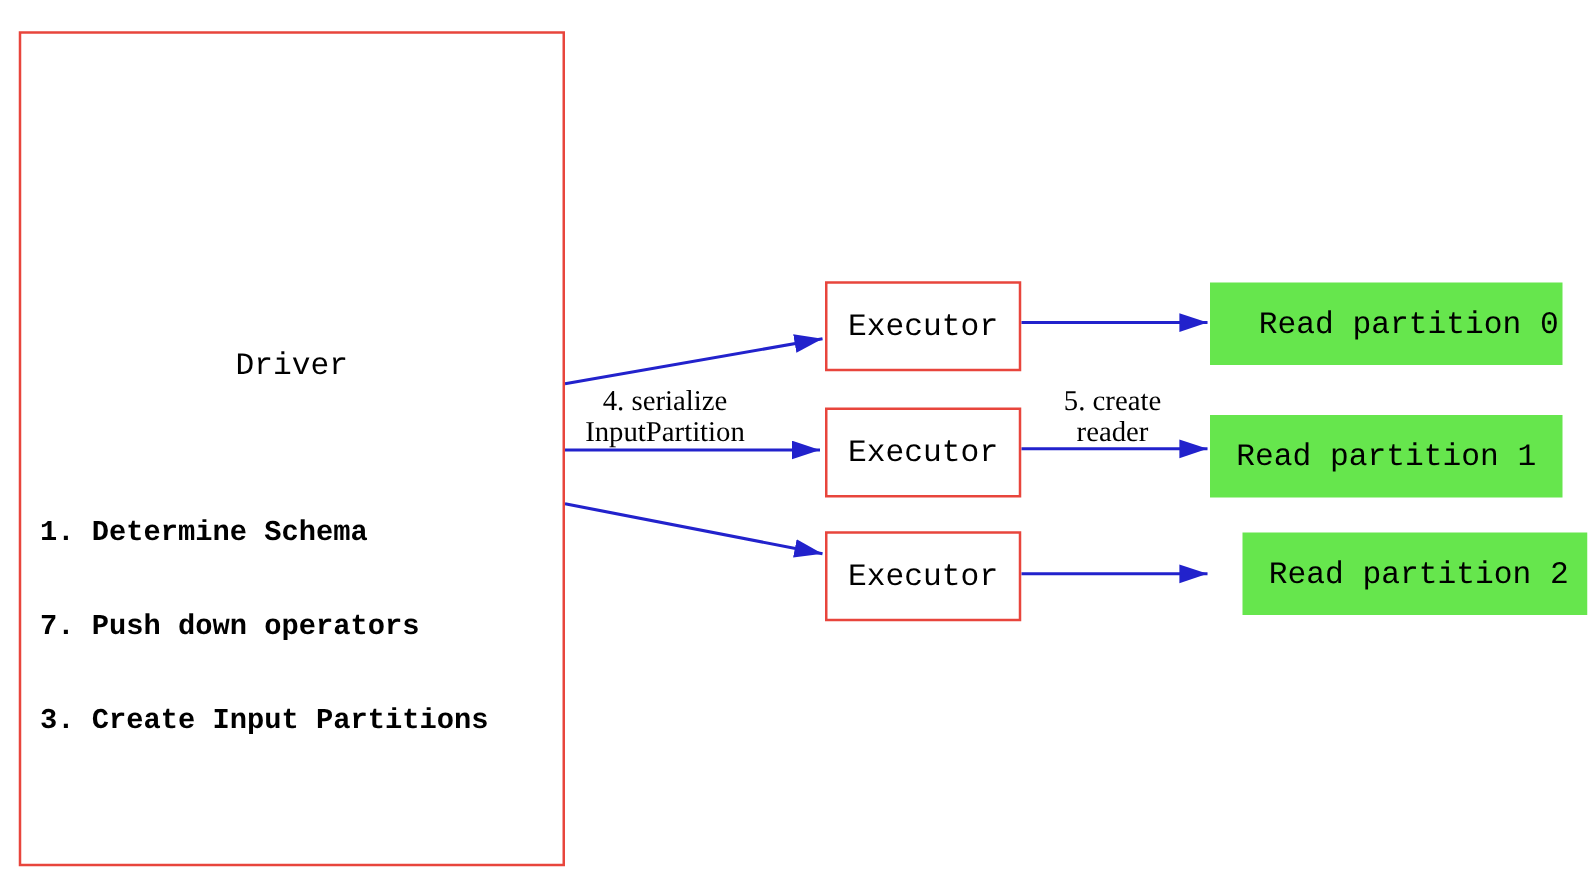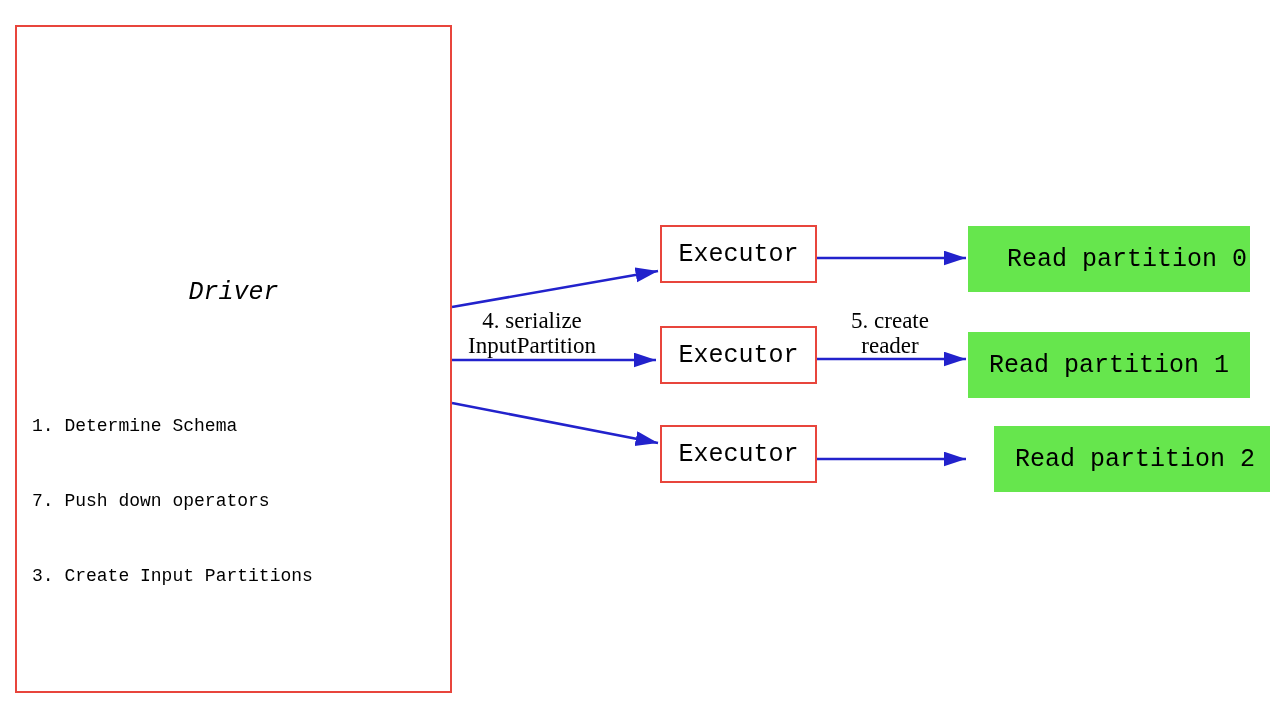--- a/index.html
+++ b/index.html
@@ -23,32 +23,32 @@
     pointer-events:none;
   }
   .arrows line{stroke:var(--arrow);stroke-width:2.5;}
   .driver-box{
     position:absolute;left:15px;top:25px;width:437px;height:668px;
     border:2px solid var(--box-border);
     box-sizing:border-box;background:var(--bg);
   }
   .driver-title{
     position:absolute;left:15px;top:280px;width:437px;
-    text-align:center;font-size:25px;line-height:26px;font-style:italic;
+    text-align:center;font-size:25px;line-height:26px;
   }
   .driver-steps{
     position:absolute;left:32px;top:364px;
-    font-size:18px;line-height:25px;white-space:pre;
+    font-size:23px;line-height:25px;white-space:pre;font-weight:bold;
   }
   .node{
     position:absolute;display:flex;align-items:center;justify-content:center;
     box-sizing:border-box;font-size:25px;white-space:pre;
   }
   .executor{
-    left:660px;width:157px;height:58px;
+    left:660px;width:157px;height:72px;
     border:2px solid var(--box-border);background:var(--bg);
   }
   .executor.e1{top:225px;}
   .executor.e2{top:326px;}
   .executor.e3{top:425px;}
   .partition{
     left:968px;width:282px;height:66px;
     background:var(--partition-fill);border:none;
   }
   .partition.p0{top:226px;padding-left:36px;}

